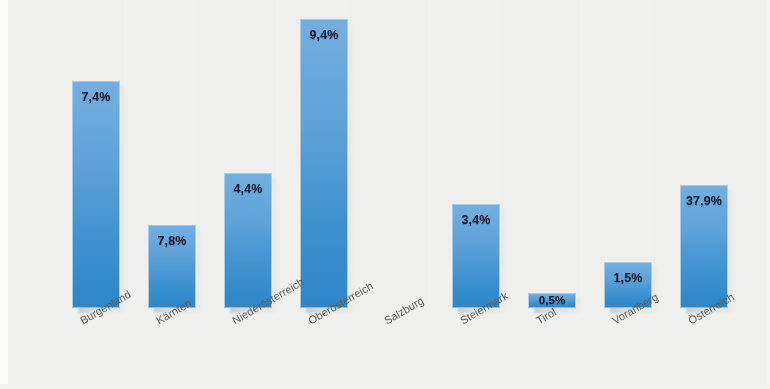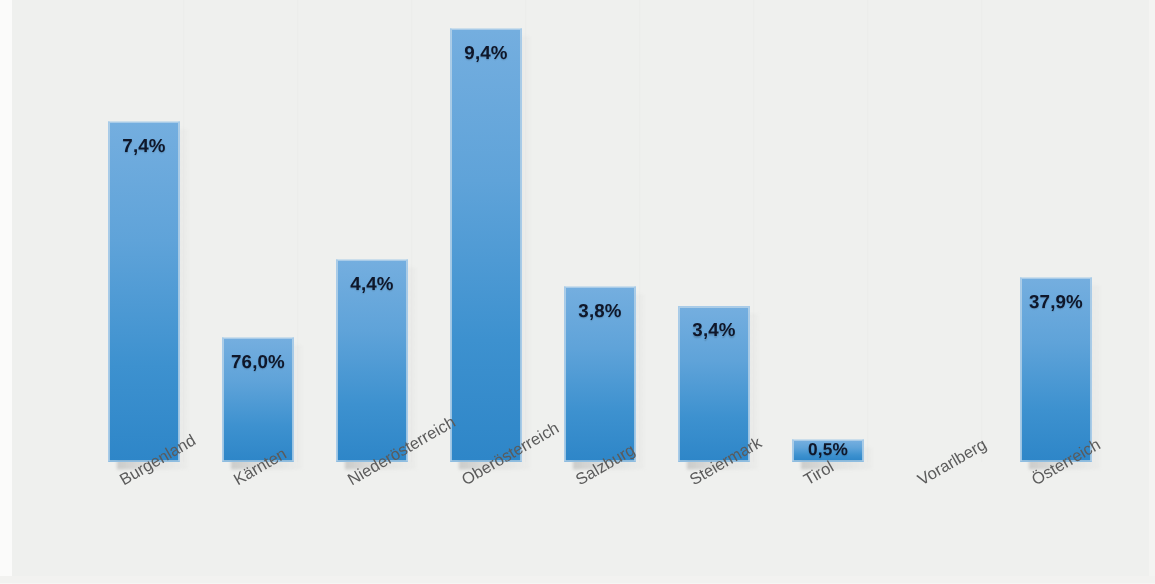--- a/index.html
+++ b/index.html
@@ -148,53 +148,53 @@
   <div id="plot">
       <div class="bar-group" style="left: 72px; height: 227px; width: 48px; padding-left: 16px;">
         <div class="bar-shadow" style="height: 227px;"></div>
         <div class="bar" title="Burgenland 7,4%" style="height: 227px;"></div>
         <div class="bar-value inside-top">7,4%</div>
       </div>
       <div class="cat-label" style="left: 78px; top: 316px;">Burgenland</div>
       <div class="bar-group" style="left: 148px; height: 83px; width: 48px;">
         <div class="bar-shadow" style="height: 83px;"></div>
         <div class="bar" title="Kärnten 2,7%" style="height: 83px;"></div>
-        <div class="bar-value inside-top">76,0%</div>
+        <div class="bar-value inside-top">7,8%</div>
       </div>
       <div class="cat-label" style="left: 154px; top: 316px;">Kärnten</div>
       <div class="bar-group" style="left: 224px; height: 135px; width: 48px;">
         <div class="bar-shadow" style="height: 135px;"></div>
         <div class="bar" title="Niederösterreich 4,4%" style="height: 135px;"></div>
         <div class="bar-value inside-top">4,4%</div>
       </div>
       <div class="cat-label" style="left: 230px; top: 316px;">Niederösterreich</div>
       <div class="bar-group" style="left: 300px; height: 289px; width: 48px;">
         <div class="bar-shadow" style="height: 289px;"></div>
         <div class="bar" title="Oberösterreich 9,4%" style="height: 289px;"></div>
         <div class="bar-value inside-top">9,4%</div>
       </div>
       <div class="cat-label" style="left: 306px; top: 316px;">Oberösterreich</div>
-      <div class="bar-group" style="left: 376px; height: 117px; width: 48px;">
-        <div class="bar-shadow" style="height: 117px;"></div>
-        <div class="bar" title="Salzburg 3,8%" style="height: 117px;"></div>
-        <div class="bar-value inside-top">3,8%</div>
-      </div>
       <div class="cat-label" style="left: 382px; top: 316px;">Salzburg</div>
       <div class="bar-group" style="left: 452px; height: 104px; width: 48px;">
         <div class="bar-shadow" style="height: 104px;"></div>
         <div class="bar" title="Steiermark 3,4%" style="height: 104px;"></div>
         <div class="bar-value inside-top">3,4%</div>
       </div>
       <div class="cat-label" style="left: 458px; top: 316px;">Steiermark</div>
       <div class="bar-group" style="left: 528px; height: 15px; width: 48px;">
         <div class="bar-shadow" style="height: 15px;"></div>
         <div class="bar" title="Tirol 0,5%" style="height: 15px;"></div>
         <div class="bar-value inside-tiny">0,5%</div>
       </div>
       <div class="cat-label" style="left: 534px; top: 316px;">Tirol</div>
+      <div class="bar-group" style="left: 604px; height: 46px; width: 48px;">
+        <div class="bar-shadow" style="height: 46px;"></div>
+        <div class="bar" title="Vorarlberg 1,5%" style="height: 46px;"></div>
+        <div class="bar-value inside-top">1,5%</div>
+      </div>
       <div class="cat-label" style="left: 610px; top: 316px;">Vorarlberg</div>
       <div class="bar-group" style="left: 680px; height: 123px; width: 48px;">
         <div class="bar-shadow" style="height: 123px;"></div>
         <div class="bar" title="Österreich 4,0%" style="height: 123px;"></div>
         <div class="bar-value inside-top">37,9%</div>
       </div>
       <div class="cat-label" style="left: 686px; top: 316px;">Österreich</div>
     </div>
 
 </div>

